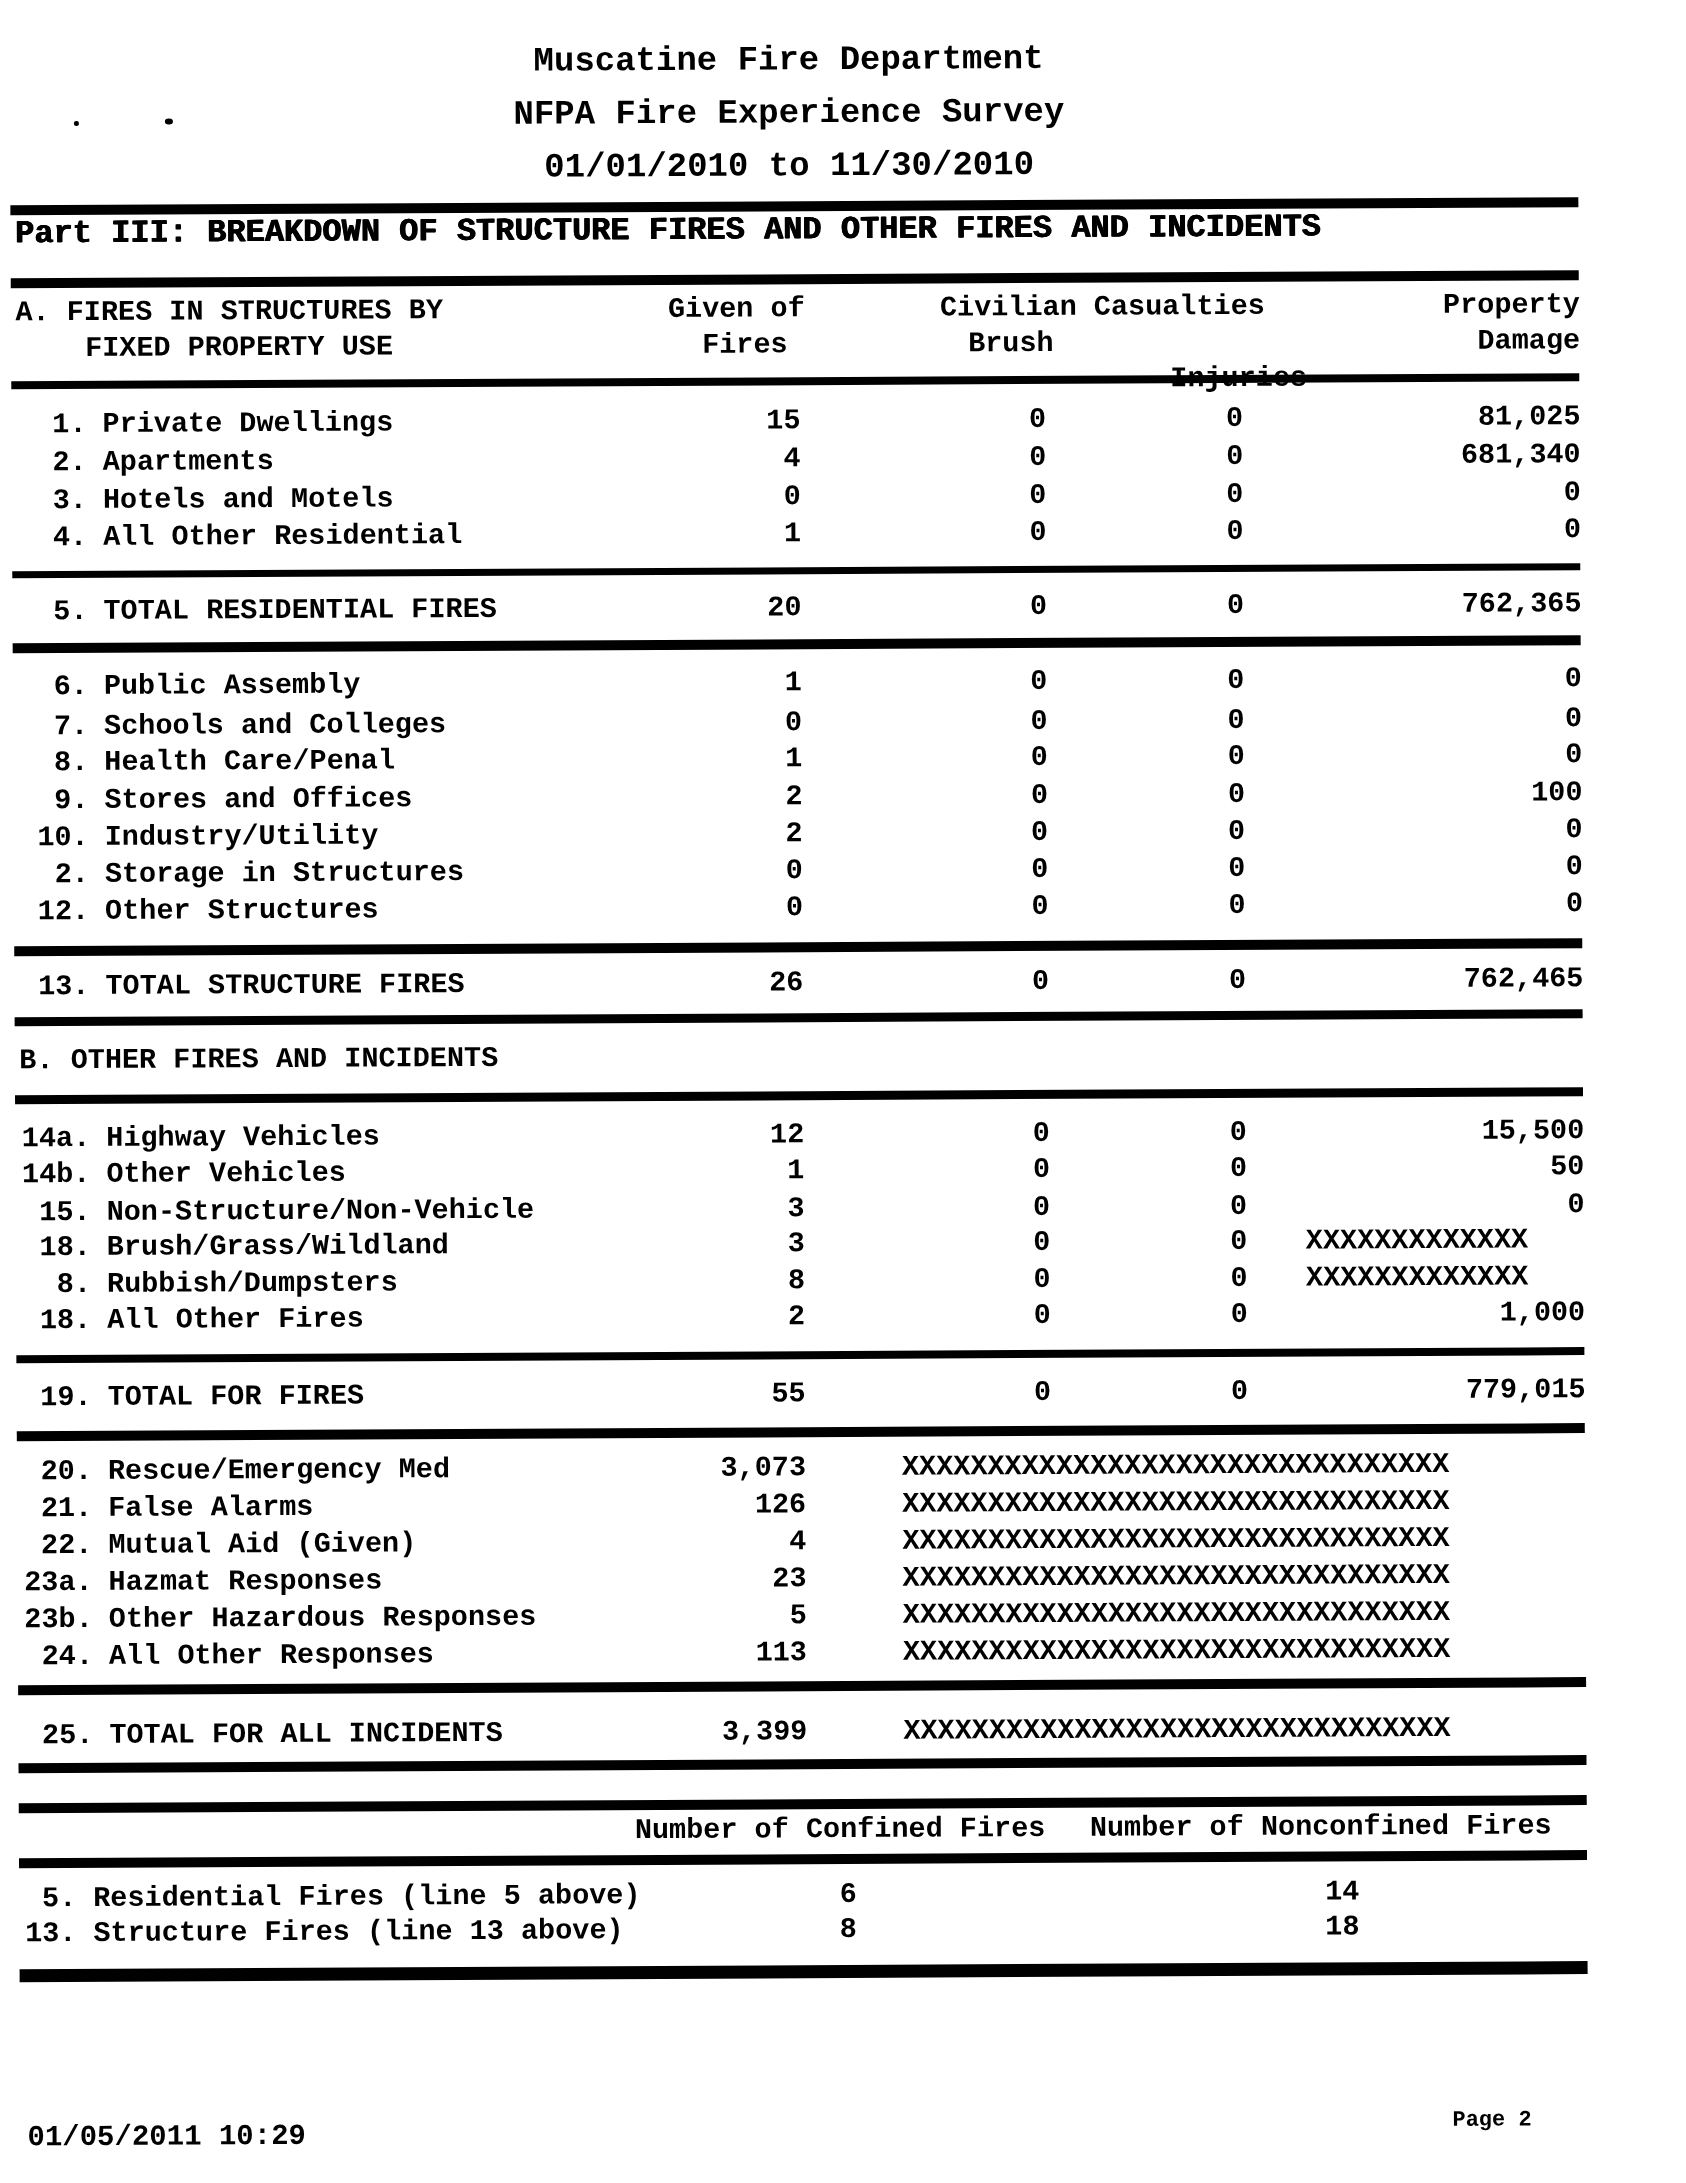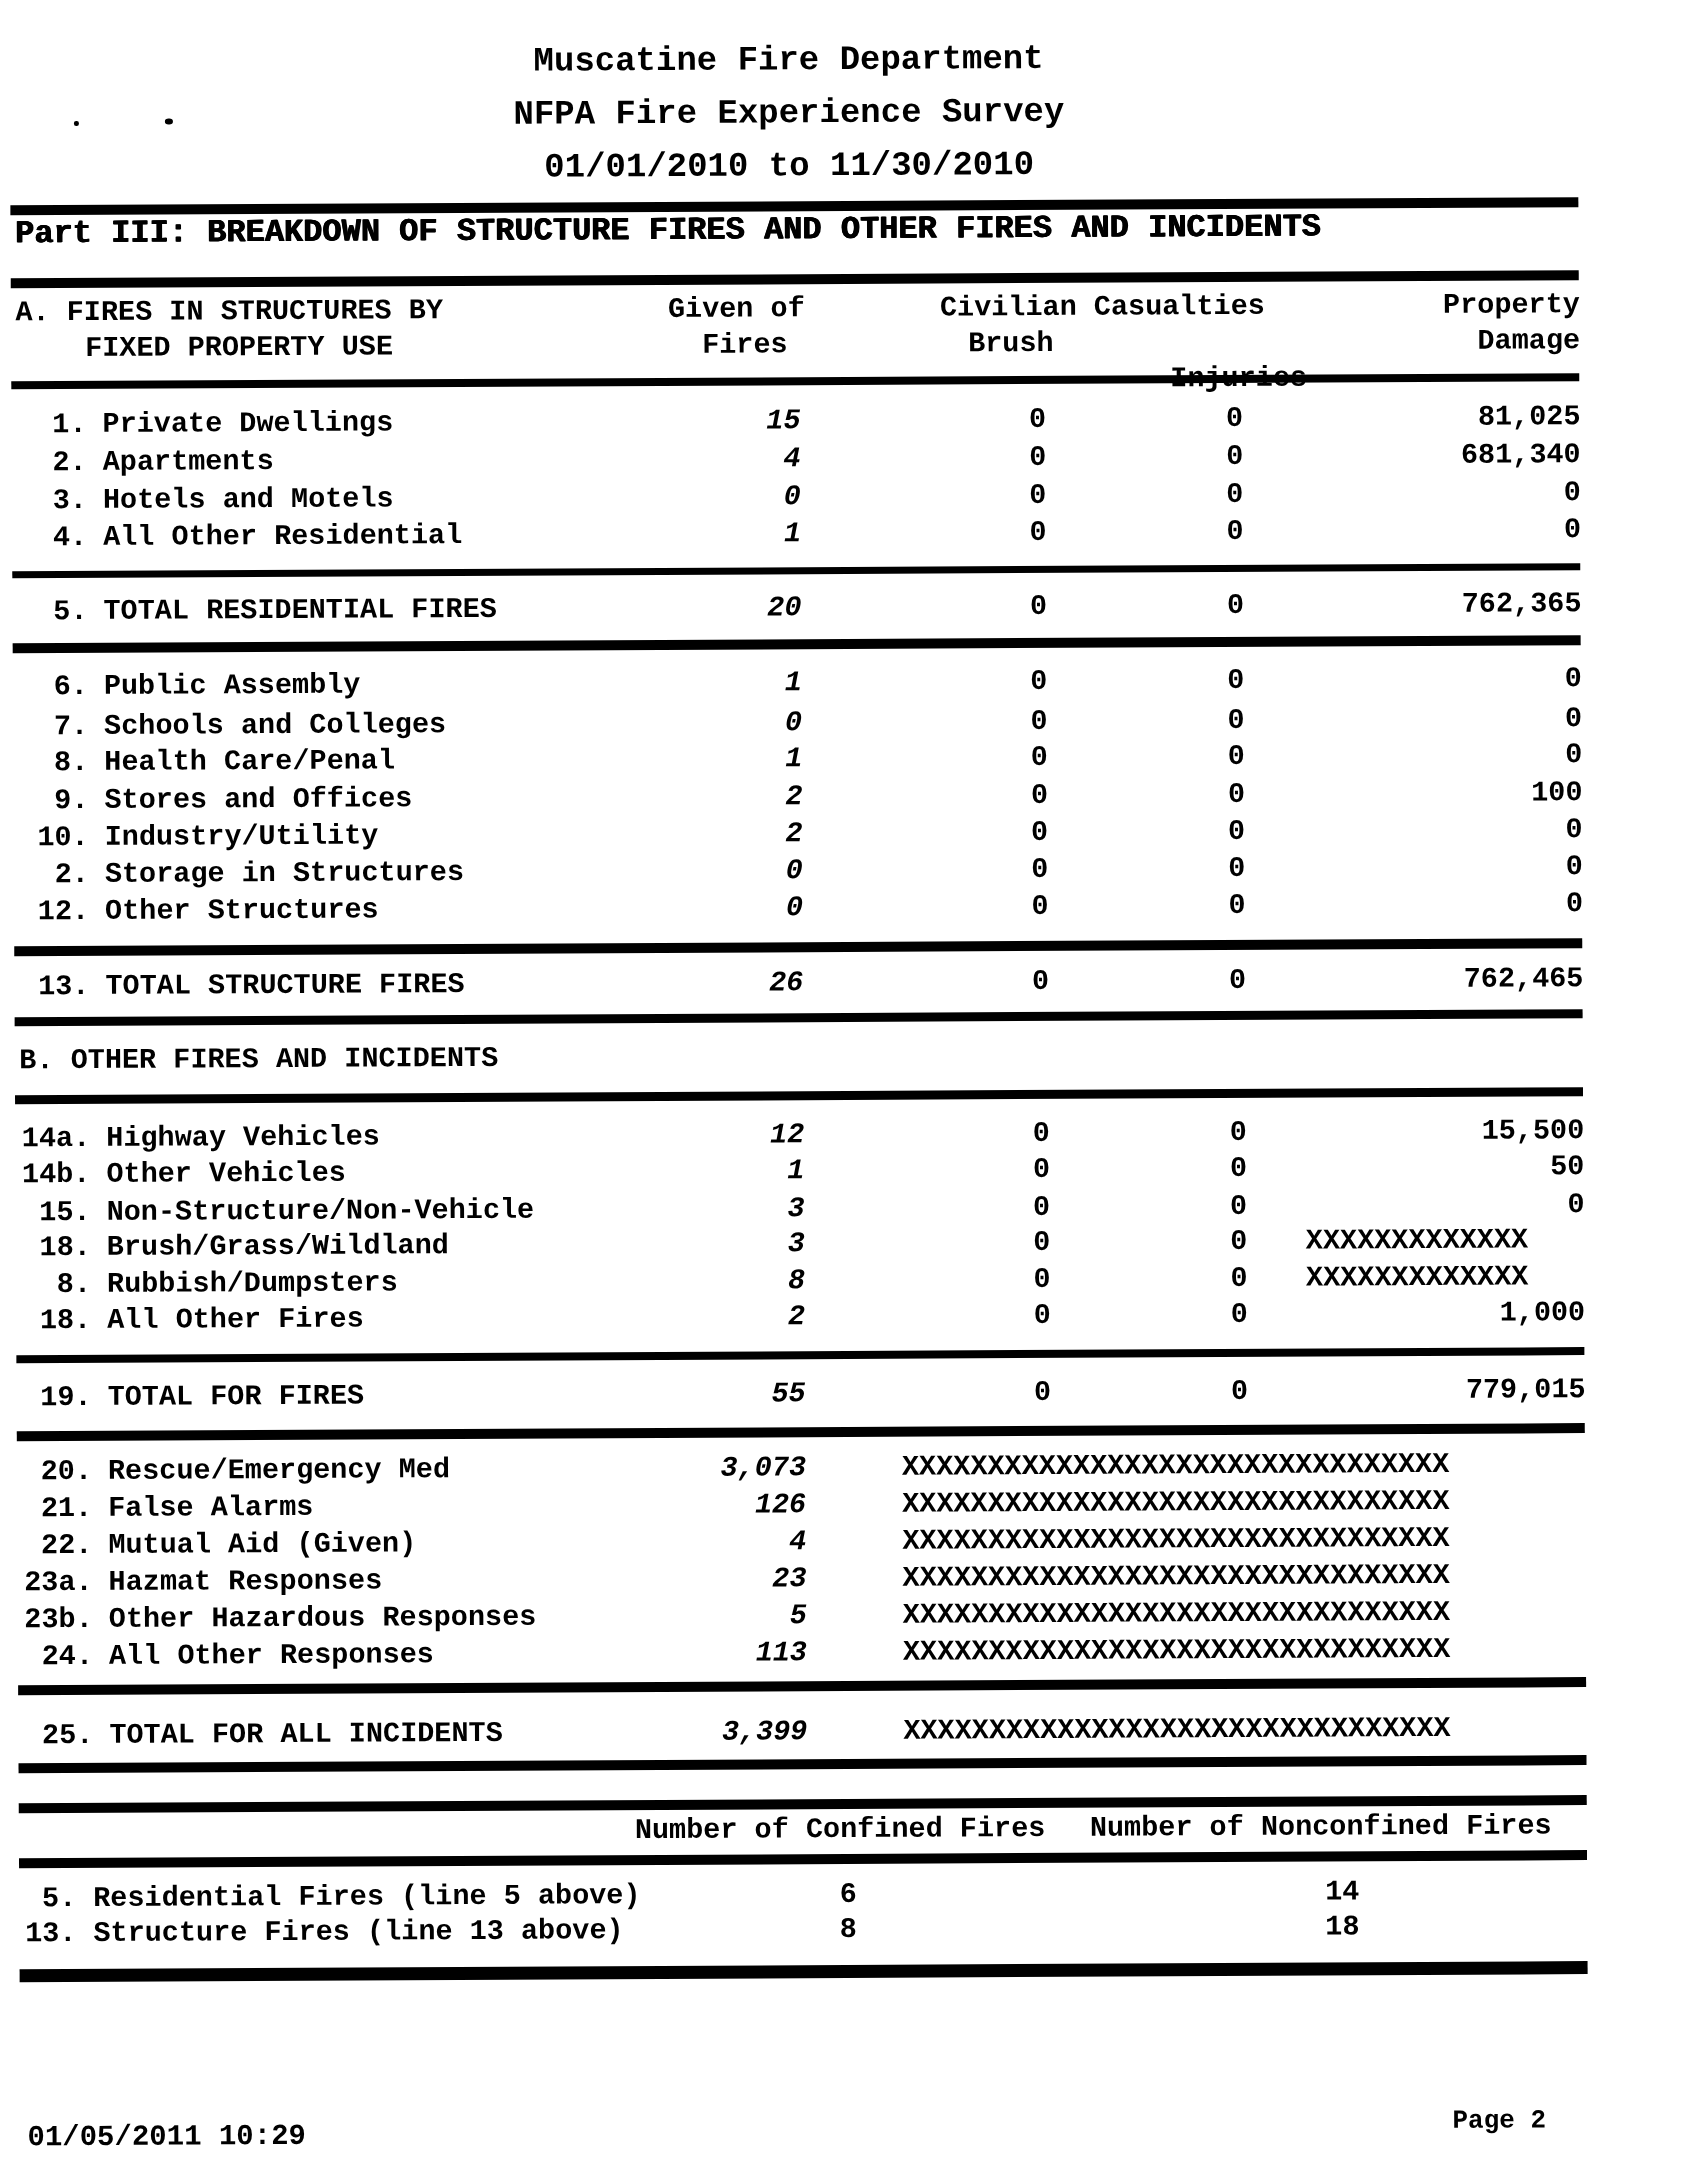--- a/index.html
+++ b/index.html
@@ -80,21 +80,21 @@
     width: 1687px;
     height: 34px;
     line-height: 34px;
     font-size: 28.5px;
     white-space: pre;
   }
   .c-prefix        { left: 20px;  width: 70px; text-align: right; }
   .c-prefix-narrow { left: 20px;  width: 52px; text-align: right; }
   .c-label         { left: 106px; }
   .c-label-bottom  { left: 89px; }
-  .c-fires         { left: 654px; width: 150px; text-align: right; font-style: italic; }
+  .c-fires         { left: 654px; width: 150px; text-align: right; }
   .c-deaths        { left: 966px; width: 150px; text-align: center; }
   .c-injuries      { left: 1163px; width: 150px; text-align: center; }
   .c-damage        { left: 1334px; width: 250px; text-align: right; }
   .c-xshort        { left: 1305px; }
   .c-xlong         { left: 900px; }
   .c-confined      { left: 769px; width: 150px; text-align: center; }
   .c-nonconfined   { left: 1263px; width: 150px; text-align: center; }
   .section-b-heading {
     position: absolute;
     left: 19.5px;
@@ -115,21 +115,21 @@
     line-height: 35px;
     font-size: 29px;
     white-space: pre;
   }
   .footer-page {
     position: absolute;
     left: 1447px;
     top: 2106px;
     height: 36px;
     line-height: 36px;
-    font-size: 26px;
+    font-size: 22px;
     white-space: pre;
   }
   .speck {
     position: absolute;
     background: #000;
     border-radius: 50%;
   }
   .speck1 { left: 79px; top: 117px; width: 4.5px;  height: 4.5px; }
   .speck2 { left: 170px; top: 115px; width: 7.5px; height: 5.5px; }
 </style>

